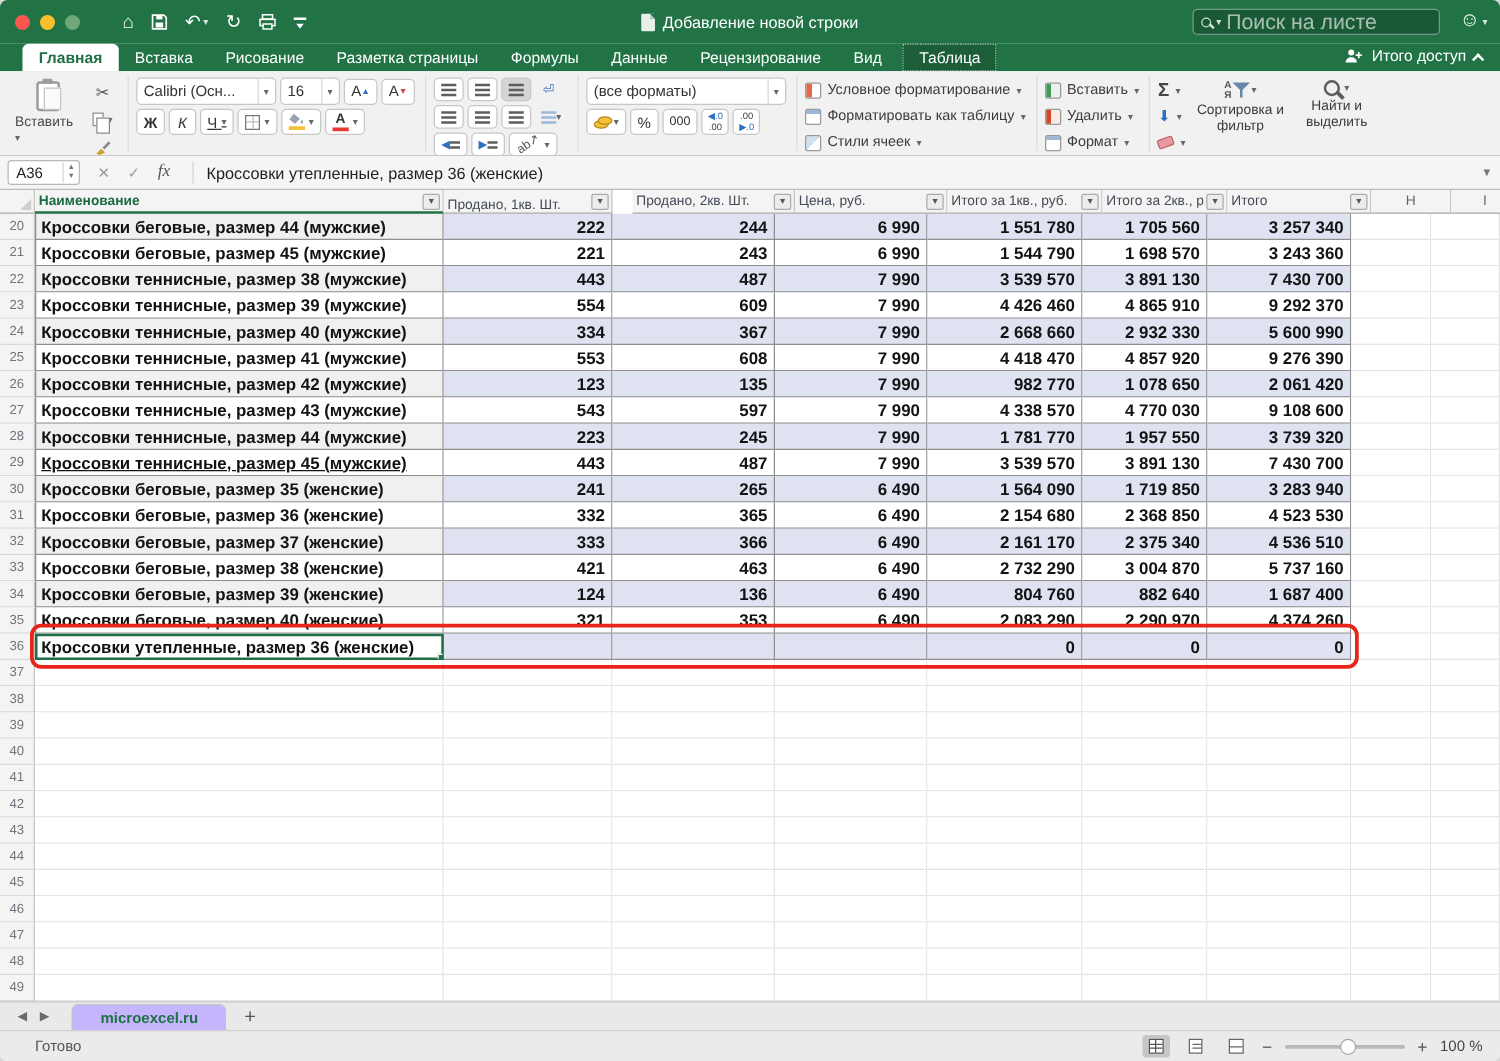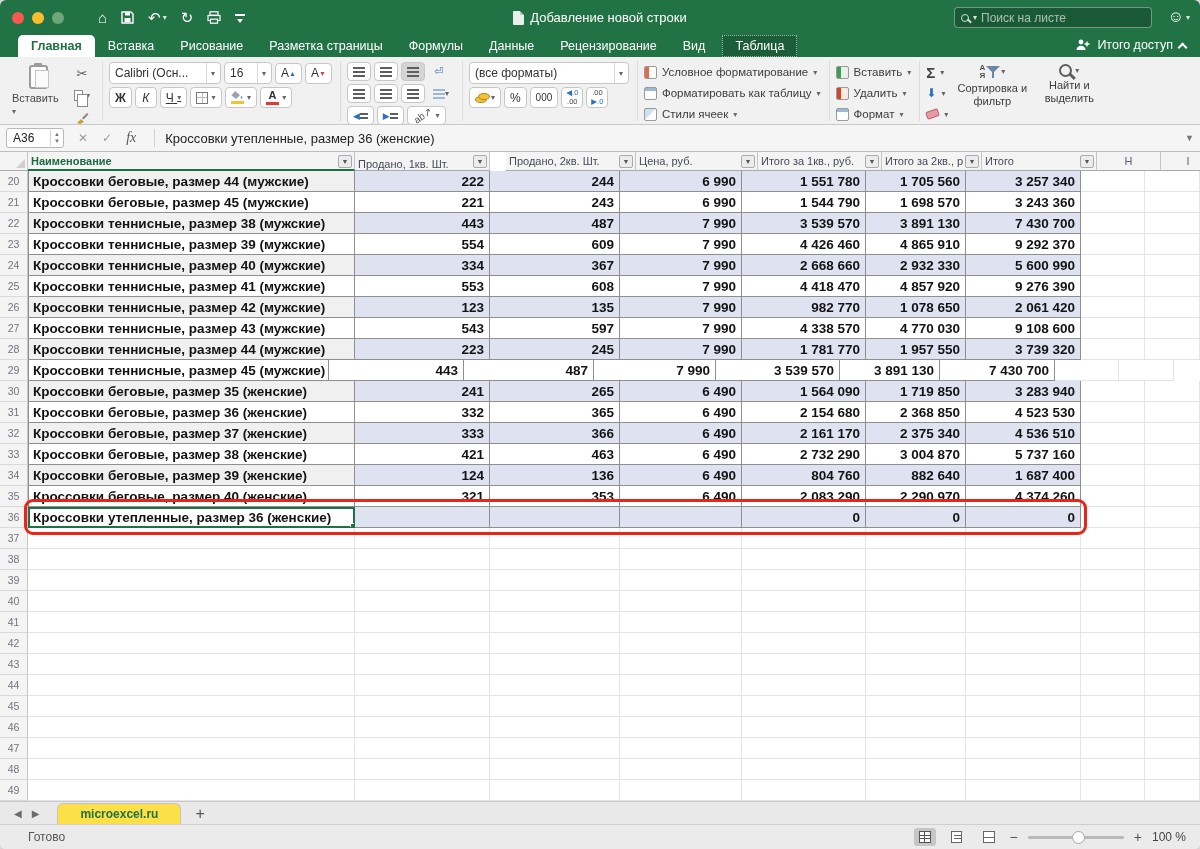--- a/index.html
+++ b/index.html
@@ -16,21 +16,21 @@
   .tb-ic{color:#fff;font-size:15px;line-height:1;display:flex;align-items:center;gap:2px;cursor:default;}
   .tiny-dn{font-size:8px;color:#d6e6dd;}
   .morebar{display:inline-block;width:10px;border-top:2px solid #fff;position:relative;height:8px;}
   .morebar::after{content:"";position:absolute;left:2px;top:3px;border-left:3px solid transparent;border-right:3px solid transparent;border-top:4px solid #fff;}
   #doc-title{position:absolute;left:0;right:0;top:0;height:35px;display:flex;align-items:center;justify-content:center;gap:6px;color:#fff;font-size:13px;pointer-events:none;}
   .docpage{width:11px;height:14px;background:#e9efe9;border-radius:1px;position:relative;}
   .docpage::after{content:"";position:absolute;right:0;top:0;border-top:4px solid #217346;border-left:4px solid #b9ccbf;}
   #search-box{position:absolute;right:48px;top:7px;width:198px;height:21px;background:rgba(0,0,0,.22);border:1px solid rgba(255,255,255,.38);border-radius:4px;display:flex;align-items:center;padding:0 6px;gap:4px;}
   .lens-s{width:8px;height:8px;border:1.5px solid #cfe0d6;border-radius:50%;position:relative;flex:none;}
   .lens-s::after{content:"";position:absolute;width:5px;height:1.5px;background:#cfe0d6;transform:rotate(45deg);right:-4px;bottom:-1px;}
-  #search-box .ph{color:rgba(255,255,255,.62);font-size:12px;}
+  #search-box .ph{color:rgba(255,255,255,.62);font-size:17px;}
   #smiley{position:absolute;right:10px;top:8px;color:#fff;font-size:16px;display:flex;align-items:center;gap:2px;}
 
   
   #tabrow{position:absolute;left:0;top:35px;width:1200px;height:22px;background:#217346;display:flex;align-items:flex-end;padding-left:18px;}
   .tab{color:#fff;font-size:12.5px;padding:4px 13px;cursor:default;white-space:nowrap;}
   .tab.active{background:#fff;color:#1f7044;border-radius:5px 5px 0 0;font-weight:bold;}
   .tab.contextual{background:rgba(0,0,0,.18);border:1px dotted rgba(255,255,255,.55);padding:3px 12px;margin-left:4px;}
   #share{position:absolute;right:14px;top:38px;display:flex;align-items:center;gap:6px;color:#fff;font-size:12.5px;}
   .chev-up{width:7px;height:7px;border-left:2px solid #fff;border-top:2px solid #fff;transform:rotate(45deg);margin-top:4px;}
 
@@ -121,21 +121,21 @@
   .c.sel{outline:2px solid #1e7145;outline-offset:-2px;background:#fff;position:relative;z-index:2;}
   .handle{position:absolute;right:-2px;bottom:-2px;width:6px;height:6px;background:#1e7145;border:1px solid #fff;}
   .lc{border-right:1px solid #e4e4e8;border-bottom:1px solid #e4e4e8;flex:none;background:#fff;}
   .e{border-right:1px solid #e4e4e8;border-bottom:1px solid #e4e4e8;flex:none;background:#fff;}
   #annotation{position:absolute;left:24px;top:347px;width:1063px;height:36px;border:3px solid #e9251b;border-radius:9px;z-index:5;pointer-events:none;}
 
   
   #sheetbar{position:absolute;left:0;top:801px;width:1200px;height:23px;background:#e9e9ea;border-top:1px solid #c9c9c9;display:flex;align-items:flex-end;}
   .nav{color:#6b6b6b;font-size:10px;margin:0 0 5px 14px;}
   .nav+.nav{margin-left:10px;}
-  #sheettab{margin-left:18px;background:#fde047;border:1px solid #c3c3c3;border-bottom:none;border-radius:6px 6px 0 0;height:21px;padding:0 22px;display:flex;align-items:center;font-size:12px;font-weight:bold;color:#1f7246;}
+  #sheettab{margin-left:18px;background:#c4b5fd;border:1px solid #c3c3c3;border-bottom:none;border-radius:6px 6px 0 0;height:21px;padding:0 22px;display:flex;align-items:center;font-size:12px;font-weight:bold;color:#1f7246;}
   #addsheet{margin-left:14px;color:#555;font-size:16px;margin-bottom:1px;}
 
   
   #statusbar{position:absolute;left:0;top:824px;width:1200px;height:25px;background:#ebebec;border-top:1px solid #cfcfcf;display:flex;align-items:center;font-size:12px;color:#555;}
   #status-text{margin-left:28px;}
   #sb-right{position:absolute;right:14px;display:flex;align-items:center;gap:10px;}
   .vbtn{width:22px;height:18px;display:flex;align-items:center;justify-content:center;border-radius:3px;}
   .vbtn.sel{background:#c6c6c7;}
   .vgrid{width:12px;height:12px;border:1px solid #555;background:
     linear-gradient(#555,#555) 50% 0/1px 100% no-repeat,
@@ -578,21 +578,21 @@
           <div class="c n band-n" style="width: 130px;">245</div>
           <div class="c n band-n" style="width: 122px;">7 990</div>
           <div class="c n band-n" style="width: 124px;">1 781 770</div>
           <div class="c n band-n" style="width: 100px;">1 957 550</div>
           <div class="c n band-n" style="width: 115px;">3 739 320</div>
           <div class="lc" style="width: 64px;"></div>
           <div class="lc" style="width: 55px;"></div>
         </div>
         <div class="grow">
           <div class="rh">29</div>
-          <div class="c a" style="width: 301px;">Кроссовки теннисные, размер 45 (мужские)</div>
+          <div class="c a" style="width: 327px; text-decoration: underline;">Кроссовки теннисные, размер 45 (мужские)</div>
           <div class="c n" style="width: 135px;">443</div>
           <div class="c n" style="width: 130px;">487</div>
           <div class="c n" style="width: 122px;">7 990</div>
           <div class="c n" style="width: 124px;">3 539 570</div>
           <div class="c n" style="width: 100px;">3 891 130</div>
           <div class="c n" style="width: 115px;">7 430 700</div>
           <div class="lc" style="width: 64px;"></div>
           <div class="lc" style="width: 55px;"></div>
         </div>
         <div class="grow">

